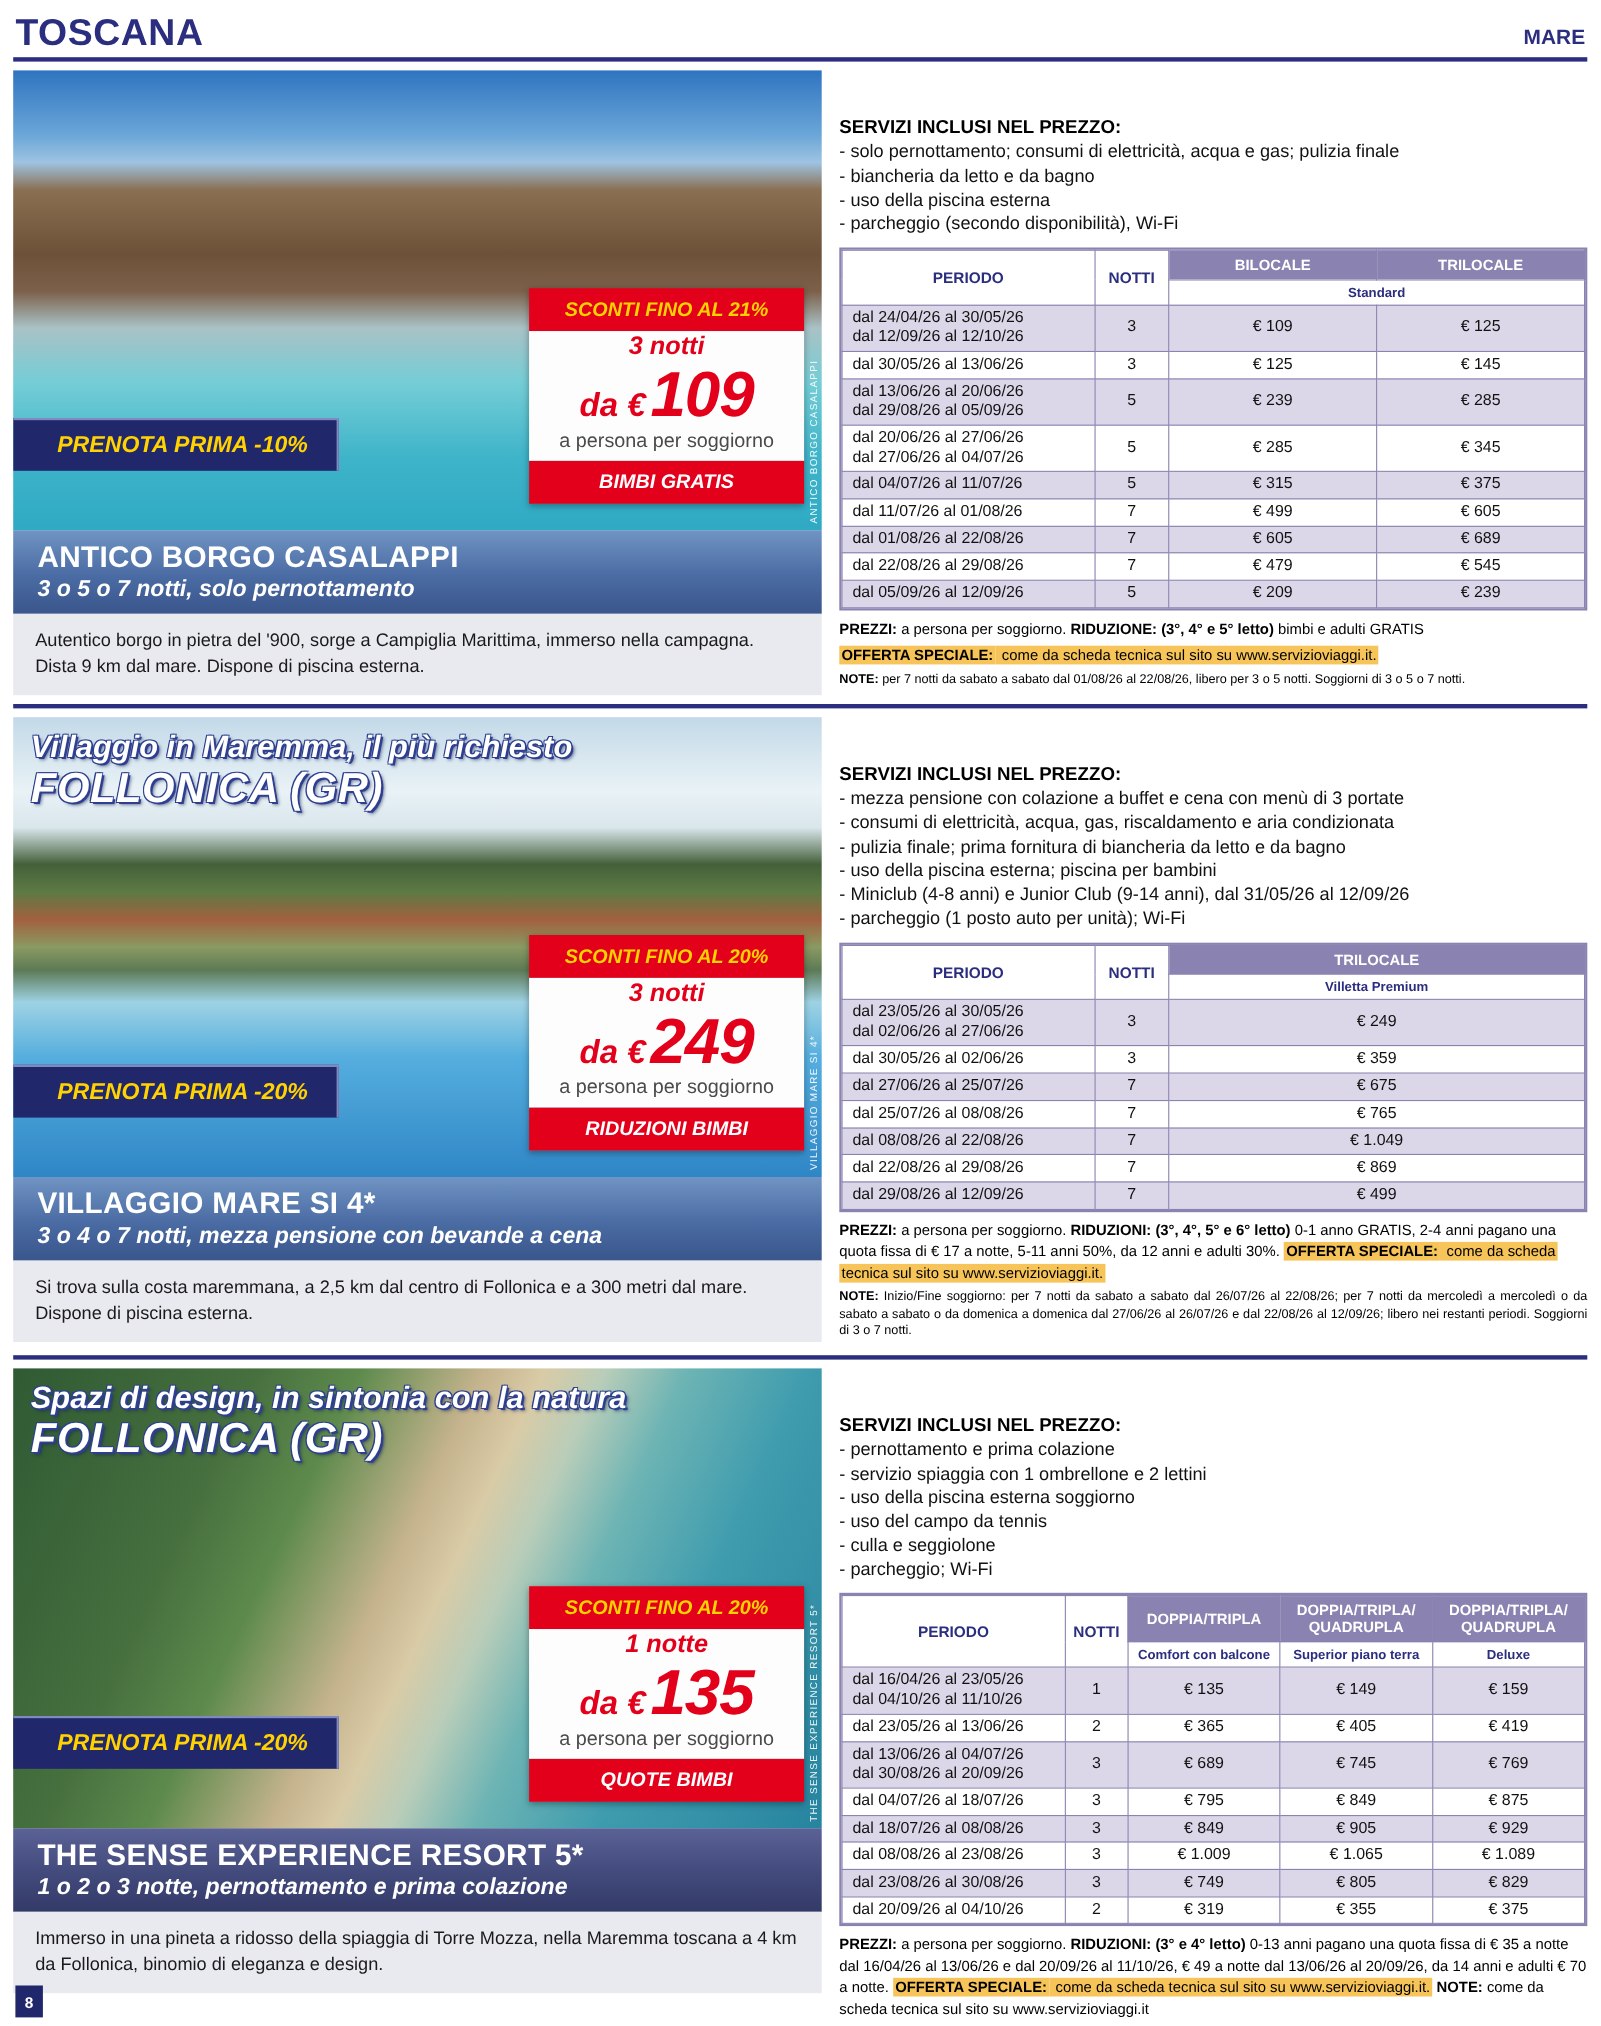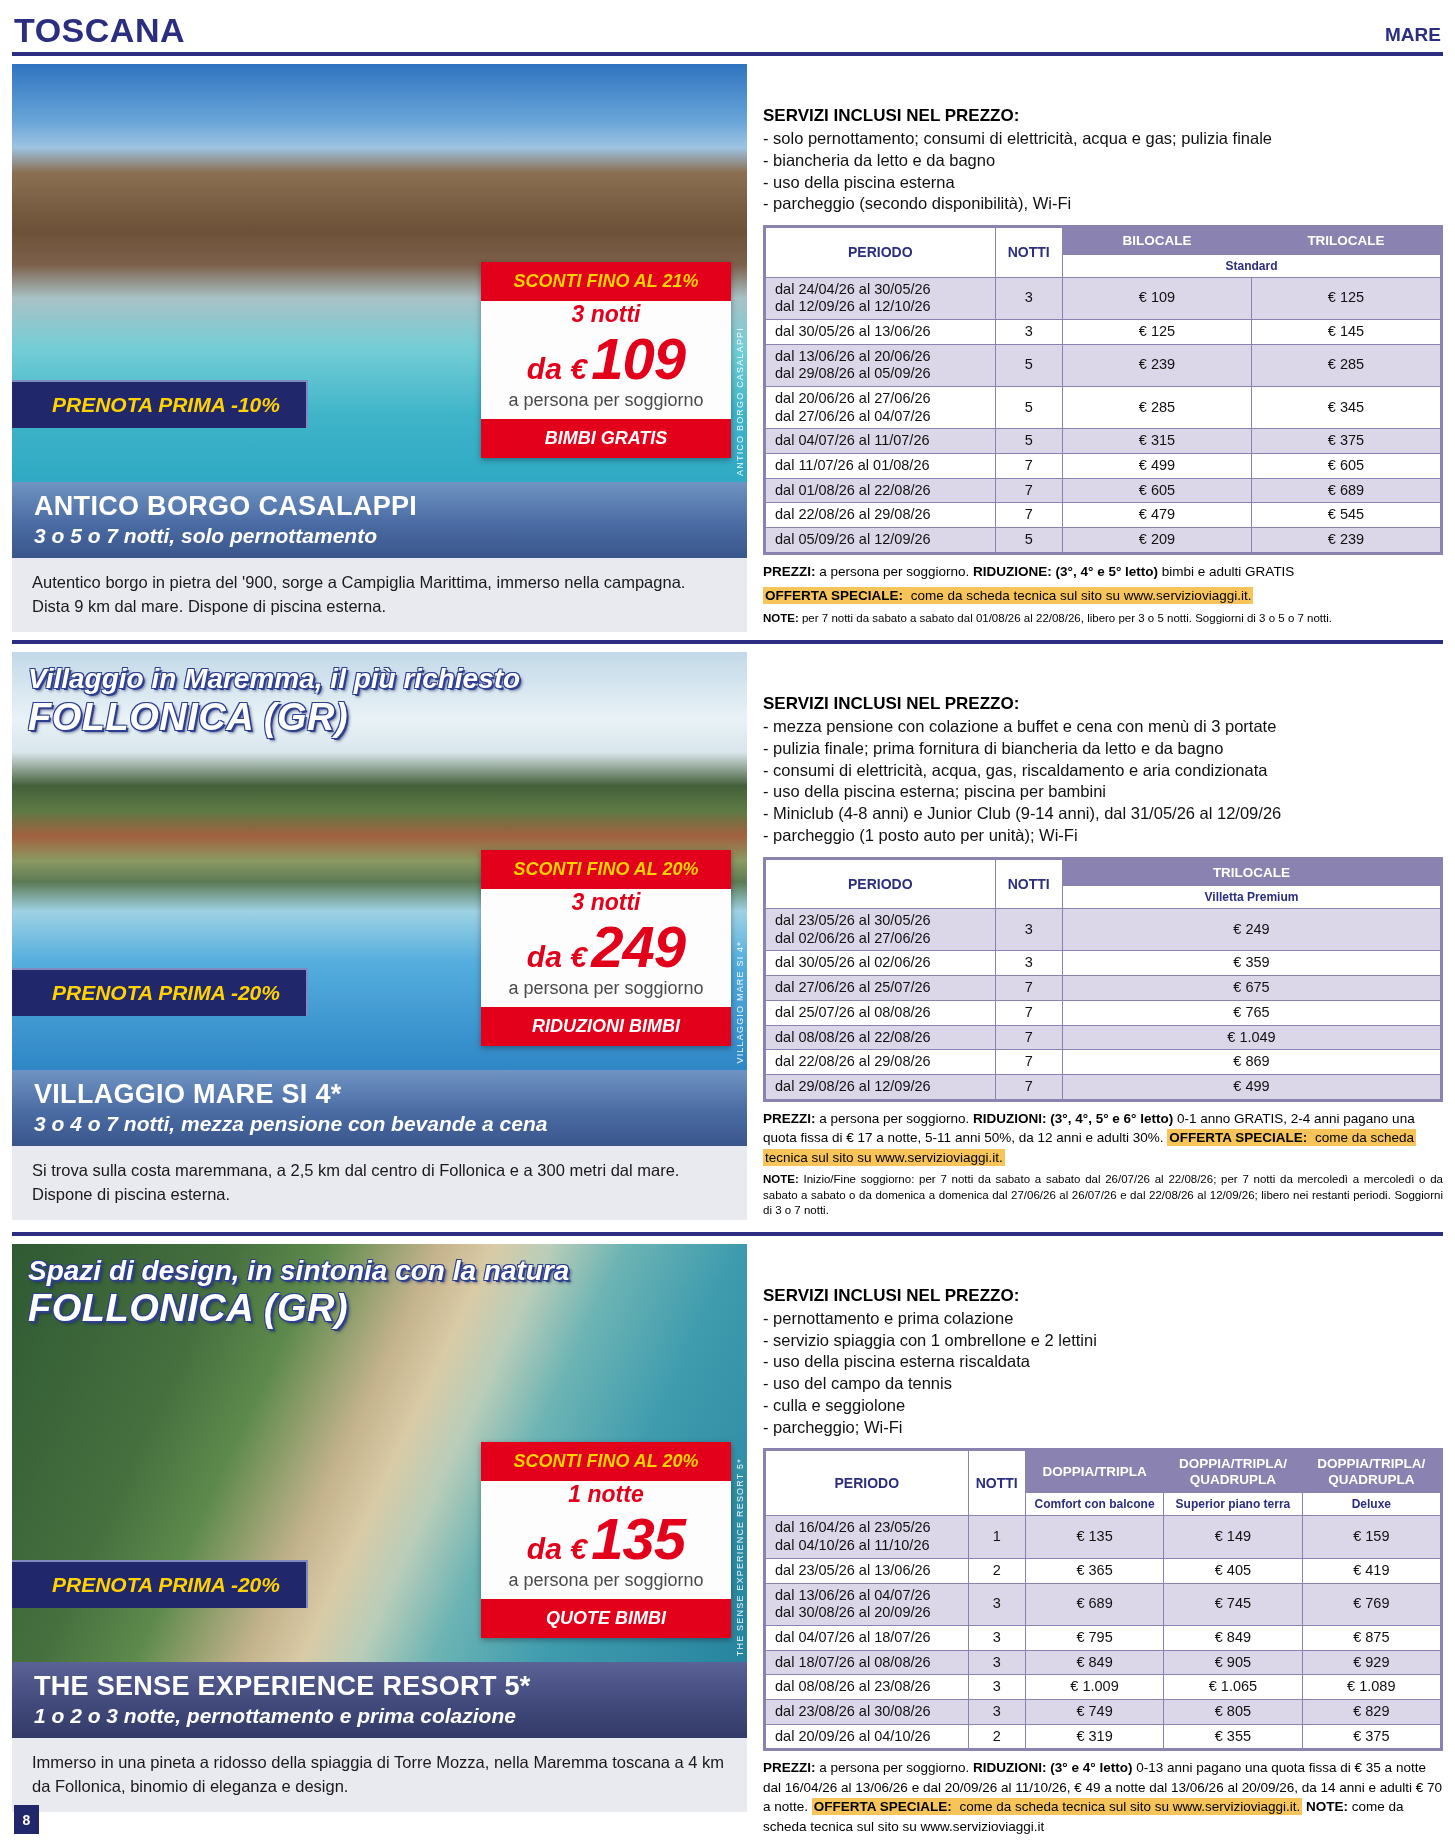--- a/index.html
+++ b/index.html
@@ -243,22 +243,22 @@
         <div class="hotel-name">VILLAGGIO MARE SI 4*</div>
         <div class="hotel-sub">3 o 4 o 7 notti, mezza pensione con bevande a cena</div>
       </div>
       <div class="desc">Si trova sulla costa maremmana, a 2,5 km dal centro di Follonica e a 300 metri dal mare. Dispone di piscina esterna.</div>
     </div>
     <div class="right">
       <div class="services">
         <div class="svc-title">SERVIZI INCLUSI NEL PREZZO:</div>
         <ul>
             <li>mezza pensione con colazione a buffet e cena con menù di 3 portate</li>
+            <li>consumi di elettricità, acqua, gas, riscaldamento e aria condizionata</li>
             <li>pulizia finale; prima fornitura di biancheria da letto e da bagno</li>
-            <li>consumi di elettricità, acqua, gas, riscaldamento e aria condizionata</li>
             <li>uso della piscina esterna; piscina per bambini</li>
             <li>Miniclub (4-8 anni) e Junior Club (9-14 anni), dal 31/05/26 al 12/09/26</li>
             <li>parcheggio (1 posto auto per unità); Wi-Fi</li>
           </ul>
       </div>
       <div class="tablewrap">
         <table class="price-table">
           <colgroup>
               <col style="width:34%">
               <col style="width:10%">
@@ -344,21 +344,21 @@
         <div class="hotel-sub">1 o 2 o 3 notte, pernottamento e prima colazione</div>
       </div>
       <div class="desc">Immerso in una pineta a ridosso della spiaggia di Torre Mozza, nella Maremma toscana a 4 km da Follonica, binomio di eleganza e design.</div>
     </div>
     <div class="right">
       <div class="services">
         <div class="svc-title">SERVIZI INCLUSI NEL PREZZO:</div>
         <ul>
             <li>pernottamento e prima colazione</li>
             <li>servizio spiaggia con 1 ombrellone e 2 lettini</li>
-            <li>uso della piscina esterna riscaldata</li>
+            <li>uso della piscina esterna soggiorno</li>
             <li>uso del campo da tennis</li>
             <li>culla e seggiolone</li>
             <li>parcheggio; Wi-Fi</li>
           </ul>
       </div>
       <div class="tablewrap">
         <table class="price-table">
           <colgroup>
               <col style="width:30%">
               <col style="width:8.5%">

